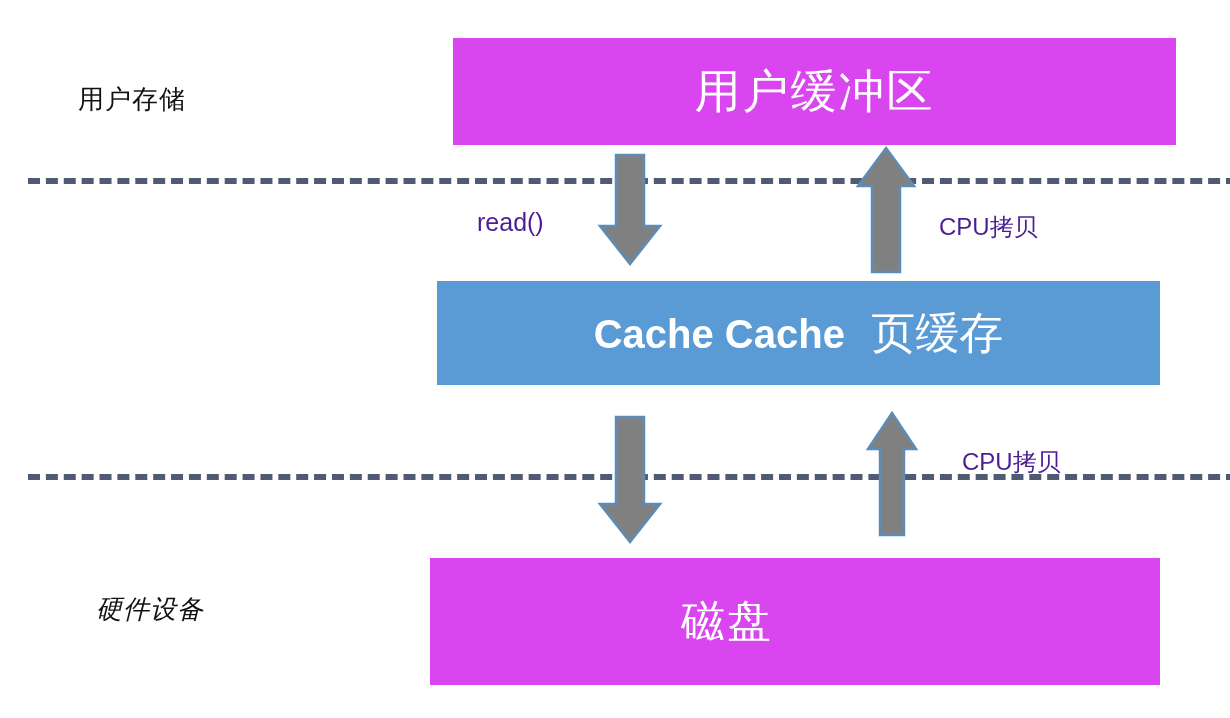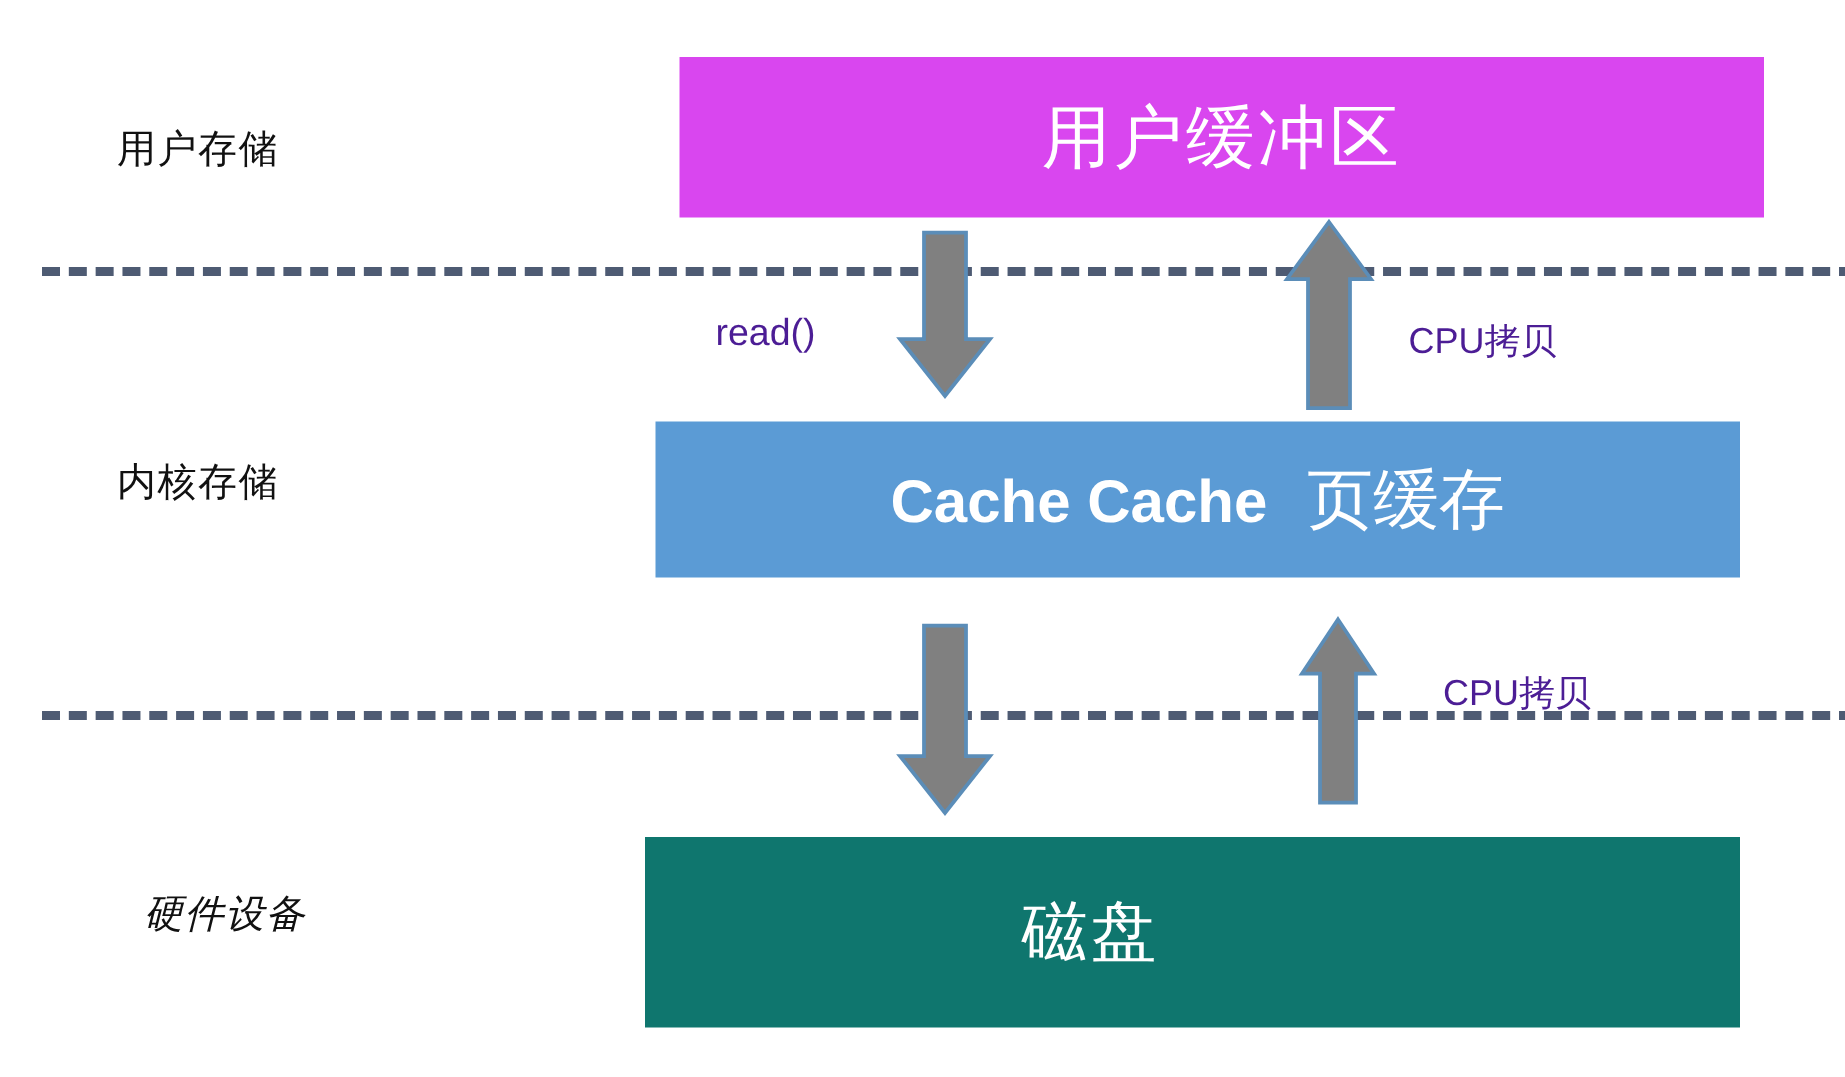--- a/index.html
+++ b/index.html
@@ -88,21 +88,20 @@
     font-family: "Liberation Serif", serif;
   }
 </style>
 </head>
 <body>
 
 <div id="canvas">
 
   <div class="tier-label" style="left:78px; top:82px;">用户存储</div>
 
-  <div class="tier-label" style="left:78px; top:304px;">内核存储</div>
 
   <div class="tier-label" style="left:96px; top:592px;font-style:italic;">硬件设备</div>
 
   <div class="separator" style="left:28px; top:178px; width:1210px;"></div>
 
   <div class="separator" style="left:28px; top:474px; width:1210px;"></div>
 
   <div class="layer-box" style="left:437px; top:38px; width:723px; height:107px; background:#d946ef;margin-left:16px;">
     <span class="box-text serif" style="font-size:46px; letter-spacing:2px;">用户缓冲区</span>
   </div>
@@ -134,17 +133,17 @@
   </div>
 
   <div class="arrow" style="left:866px; top:411px;">
     <svg width="52" height="126" viewBox="0 0 52 126">
       <polygon points="26,2 50,38 38,38 38,124 14,124 14,38 2,38" fill="#808080" stroke="#5b8db8" stroke-width="2.5" stroke-linejoin="miter"></polygon>
     </svg>
   </div>
 
   <div class="annotation cjk" style="left:938px; top:446px;"><span class="latin">CPU</span><span class="han">拷贝</span></div>
 
-  <div class="layer-box" style="left:430px; top:558px; width:730px; height:127px; background:#0f766e;">
+  <div class="layer-box" style="left:430px; top:558px; width:730px; height:127px; background:#d946ef;">
     <span class="box-text serif" style="font-size:44px; letter-spacing:2px; position:relative; left:-68px;">磁盘</span>
   </div>
 
 </div>
 
 </body></html>

